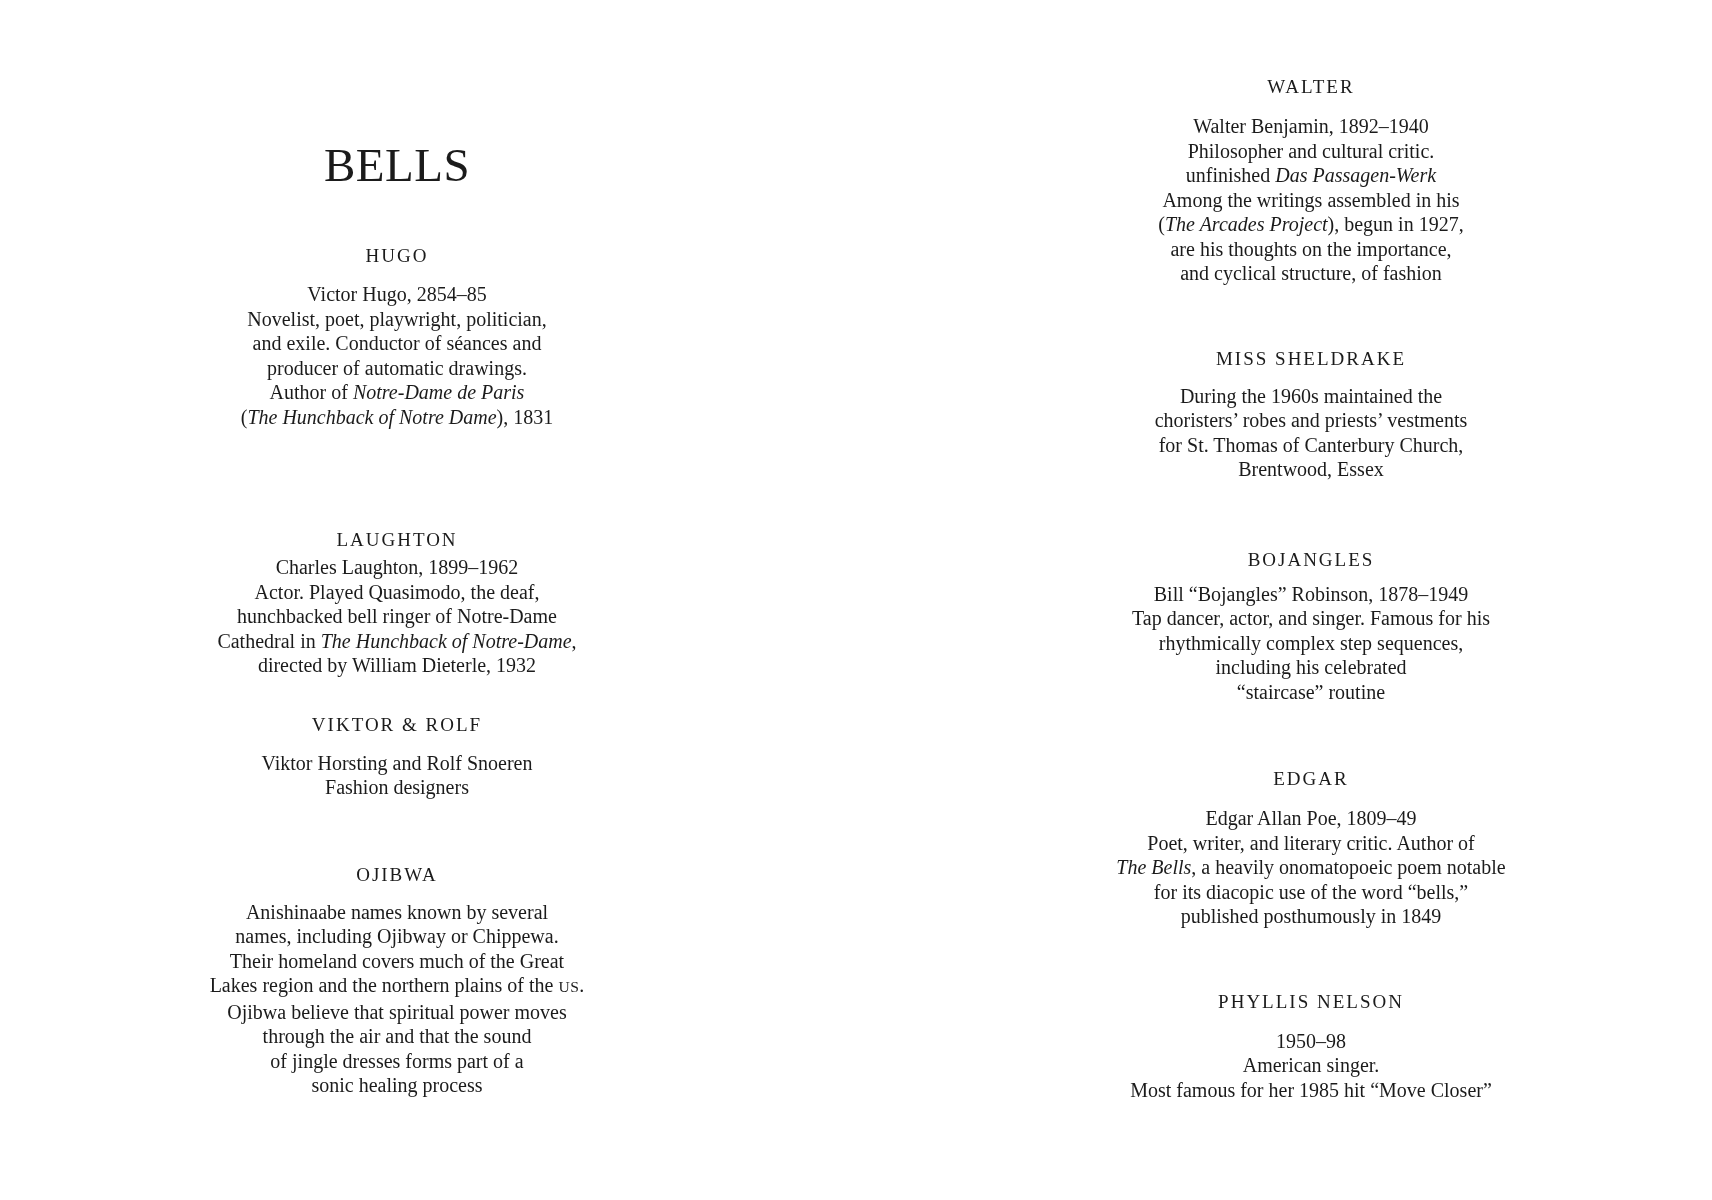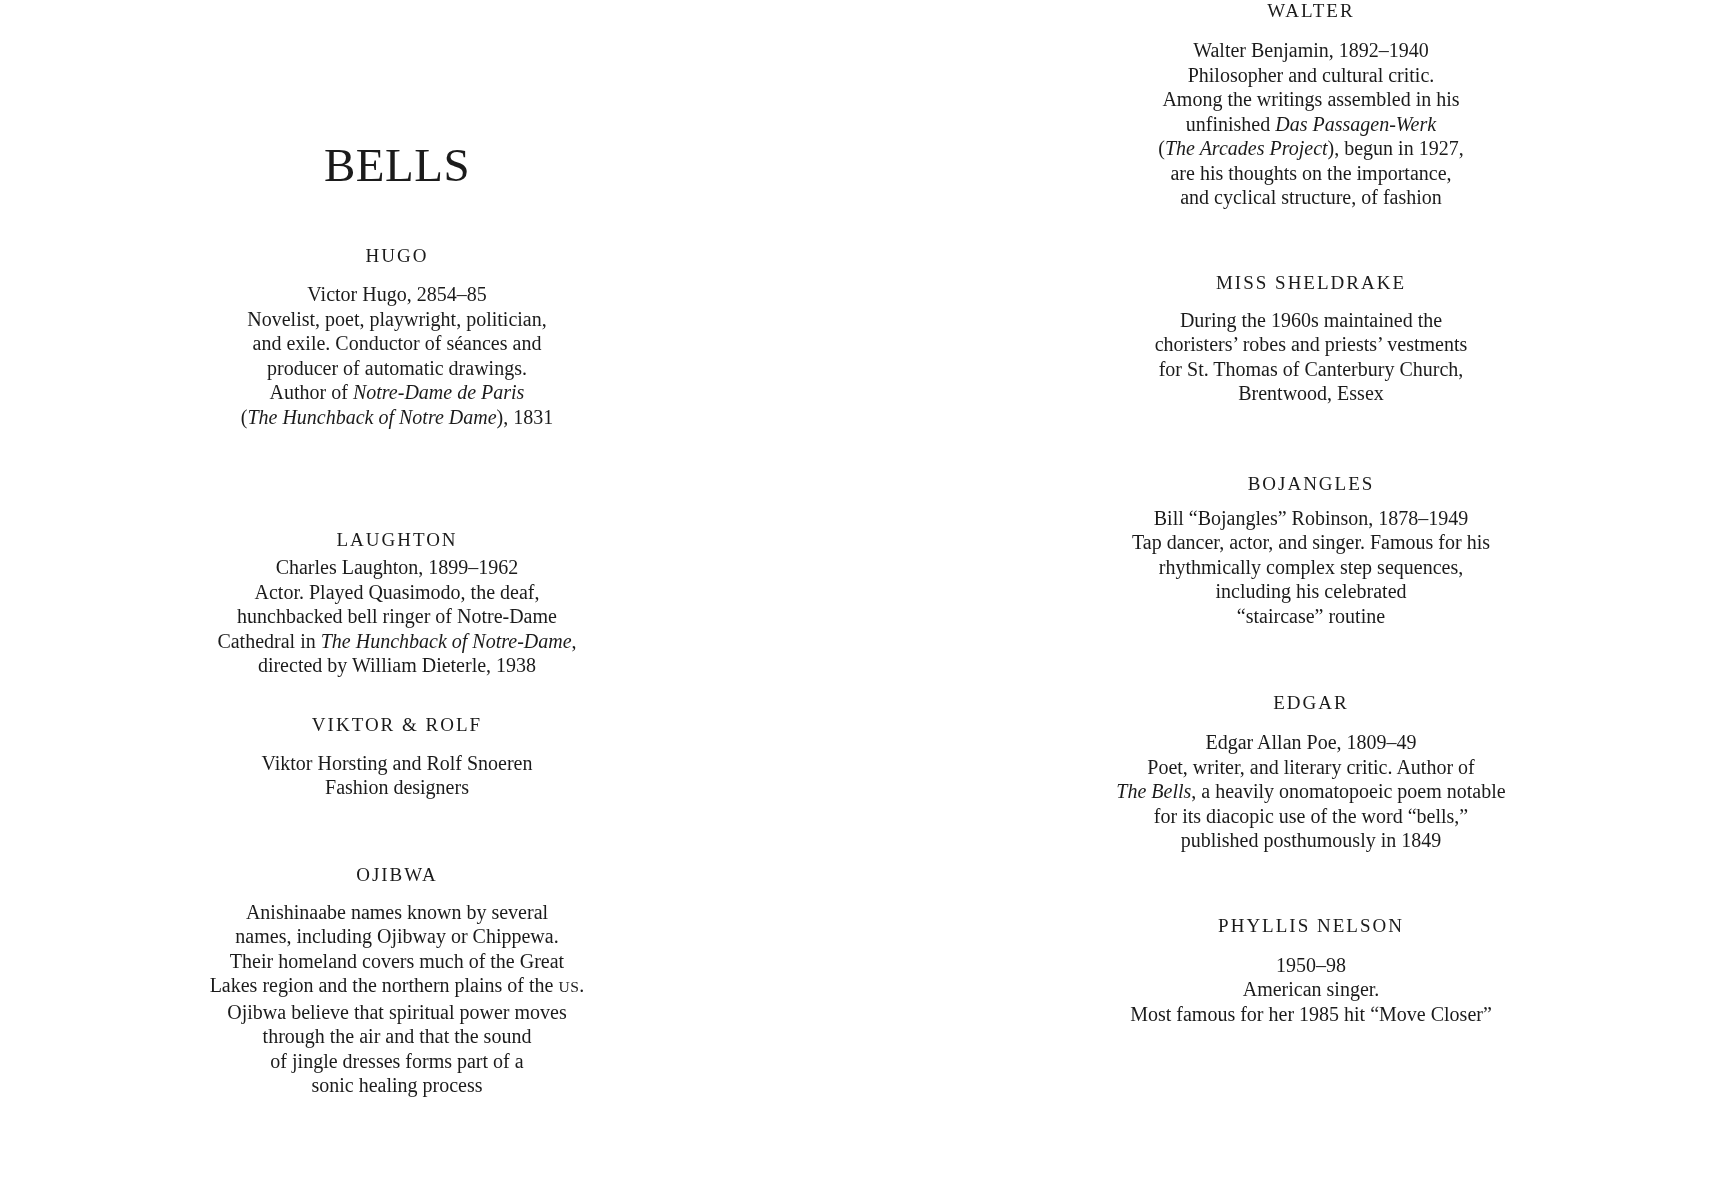--- a/index.html
+++ b/index.html
@@ -17,21 +17,21 @@
     height: 1200px;
     background: #ffffff;
   }
   .page {
     position: absolute;
     top: 0;
     width: 640px;
     text-align: center;
   }
   .page-left  { left: 77px;  padding-top: 140px; }
-  .page-right { left: 991px; }
+  .page-right { left: 991px; padding-top: 76px; }
 
   .title {
     font-size: 47px;
     line-height: 50px;
     font-weight: 400;
     letter-spacing: 0.5px;
     margin: 0;
   }
 
   .sec h2 {
@@ -87,21 +87,21 @@
           <span class="line"><span>(</span><i>The Hunchback of Notre Dame</i><span>), 1831</span></span>
         </p>
       </section>
       <section class="sec">
         <h2>LAUGHTON</h2>
         <p>
           <span class="line"><span>Charles Laughton, 1899–1962</span></span>
           <span class="line"><span>Actor. Played Quasimodo, the deaf,</span></span>
           <span class="line"><span>hunchbacked bell ringer of Notre-Dame</span></span>
           <span class="line"><span>Cathedral in </span><i>The Hunchback of Notre-Dame</i><span>,</span></span>
-          <span class="line"><span>directed by William Dieterle, 1938</span></span>
+          <span class="line"><span>directed by William Dieterle, 1932</span></span>
         </p>
       </section>
       <section class="sec">
         <h2>VIKTOR &amp; ROLF</h2>
         <p>
           <span class="line"><span>Viktor Horsting and Rolf Snoeren</span></span>
           <span class="line"><span>Fashion designers</span></span>
         </p>
       </section>
       <section class="sec">
@@ -117,22 +117,22 @@
           <span class="line"><span>sonic healing process</span></span>
         </p>
       </section>
     </div>
   <div class="page page-right">
       <section class="sec">
         <h2>WALTER</h2>
         <p>
           <span class="line"><span>Walter Benjamin, 1892–1940</span></span>
           <span class="line"><span>Philosopher and cultural critic.</span></span>
+          <span class="line"><span>unfinished </span><i>Das Passagen-Werk</i></span>
           <span class="line"><span>Among the writings assembled in his</span></span>
-          <span class="line"><span>unfinished </span><i>Das Passagen-Werk</i></span>
           <span class="line"><span>(</span><i>The Arcades Project</i><span>), begun in 1927,</span></span>
           <span class="line"><span>are his thoughts on the importance,</span></span>
           <span class="line"><span>and cyclical structure, of fashion</span></span>
         </p>
       </section>
       <section class="sec">
         <h2>MISS SHELDRAKE</h2>
         <p>
           <span class="line"><span>During the 1960s maintained the</span></span>
           <span class="line"><span>choristers’ robes and priests’ vestments</span></span>

